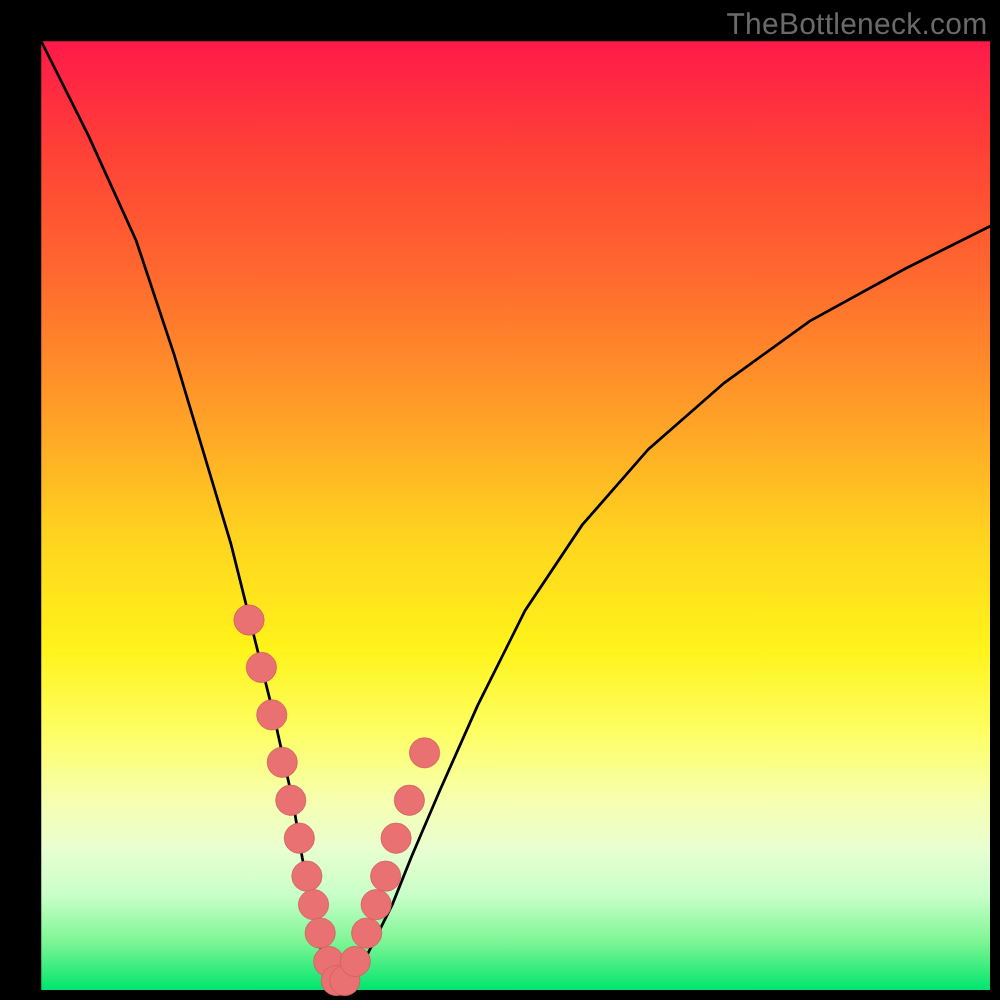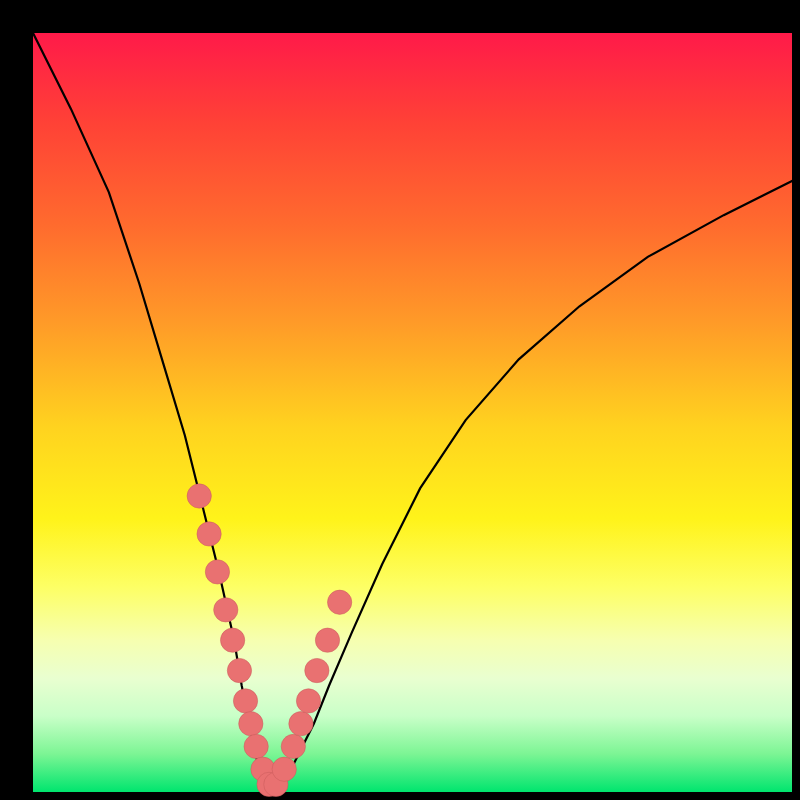--- a/index.html
+++ b/index.html
@@ -69,20 +69,21 @@
     stroke-width: 0.5;
   }
 </style>
 </head>
 <body>
 
 <div class="frame">
 
   <div class="plot-area"></div>
 
+  <div class="watermark">TheBottleneck.com</div>
 
   <svg class="overlay" viewBox="0 0 759 759" preserveAspectRatio="none">
     <path id="curve-path" class="curve" d="M0.00 0.00 L37.95 75.90 L75.90 159.39 L106.26 250.47 L129.03 326.37 L151.80 402.27 L170.78 478.17 L185.95 538.89 L201.14 607.20 L208.73 652.74 L216.31 690.69 L222.39 721.05 L228.46 743.82 L235.29 755.21 L242.88 755.21 L254.27 743.82 L265.65 721.05 L280.83 690.69 L296.01 652.74 L318.78 599.61 L349.14 531.30 L387.09 455.40 L432.63 387.09 L485.76 326.37 L546.48 273.24 L614.79 223.91 L690.69 182.16 L759.00 148.00"></path>
     <g id="dots-group">
         <circle cx="166.22" cy="462.99" r="12.14" class="dot"></circle>
         <circle cx="176.09" cy="500.94" r="12.14" class="dot"></circle>
         <circle cx="184.44" cy="538.89" r="12.14" class="dot"></circle>
         <circle cx="192.79" cy="576.84" r="12.14" class="dot"></circle>
         <circle cx="199.62" cy="607.20" r="12.14" class="dot"></circle>
         <circle cx="206.45" cy="637.56" r="12.14" class="dot"></circle>

